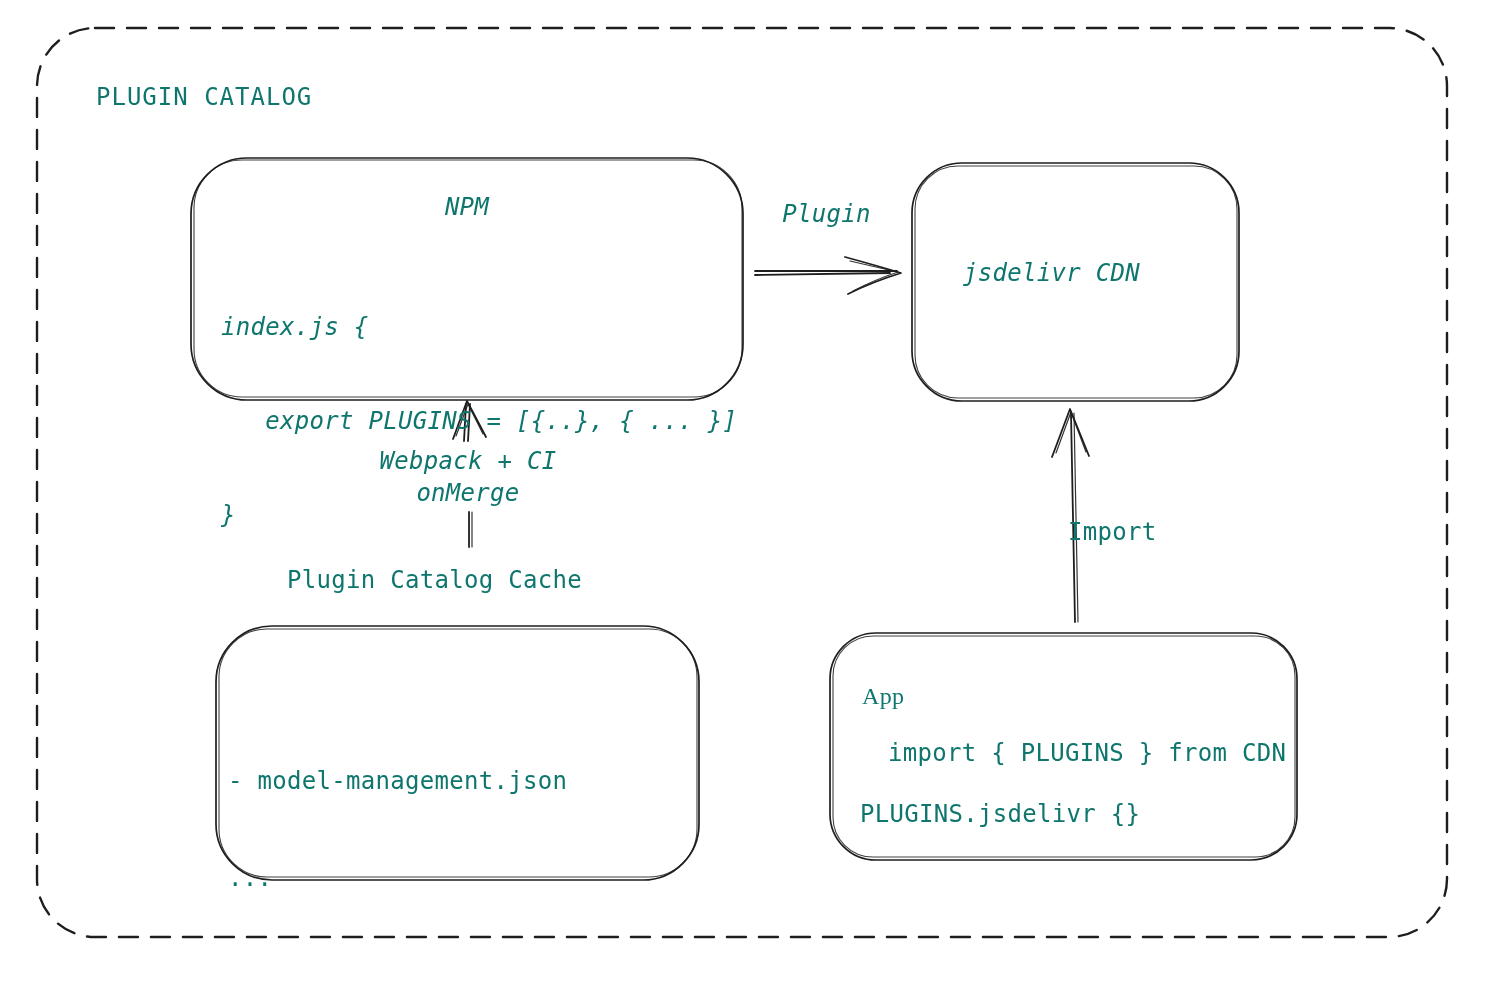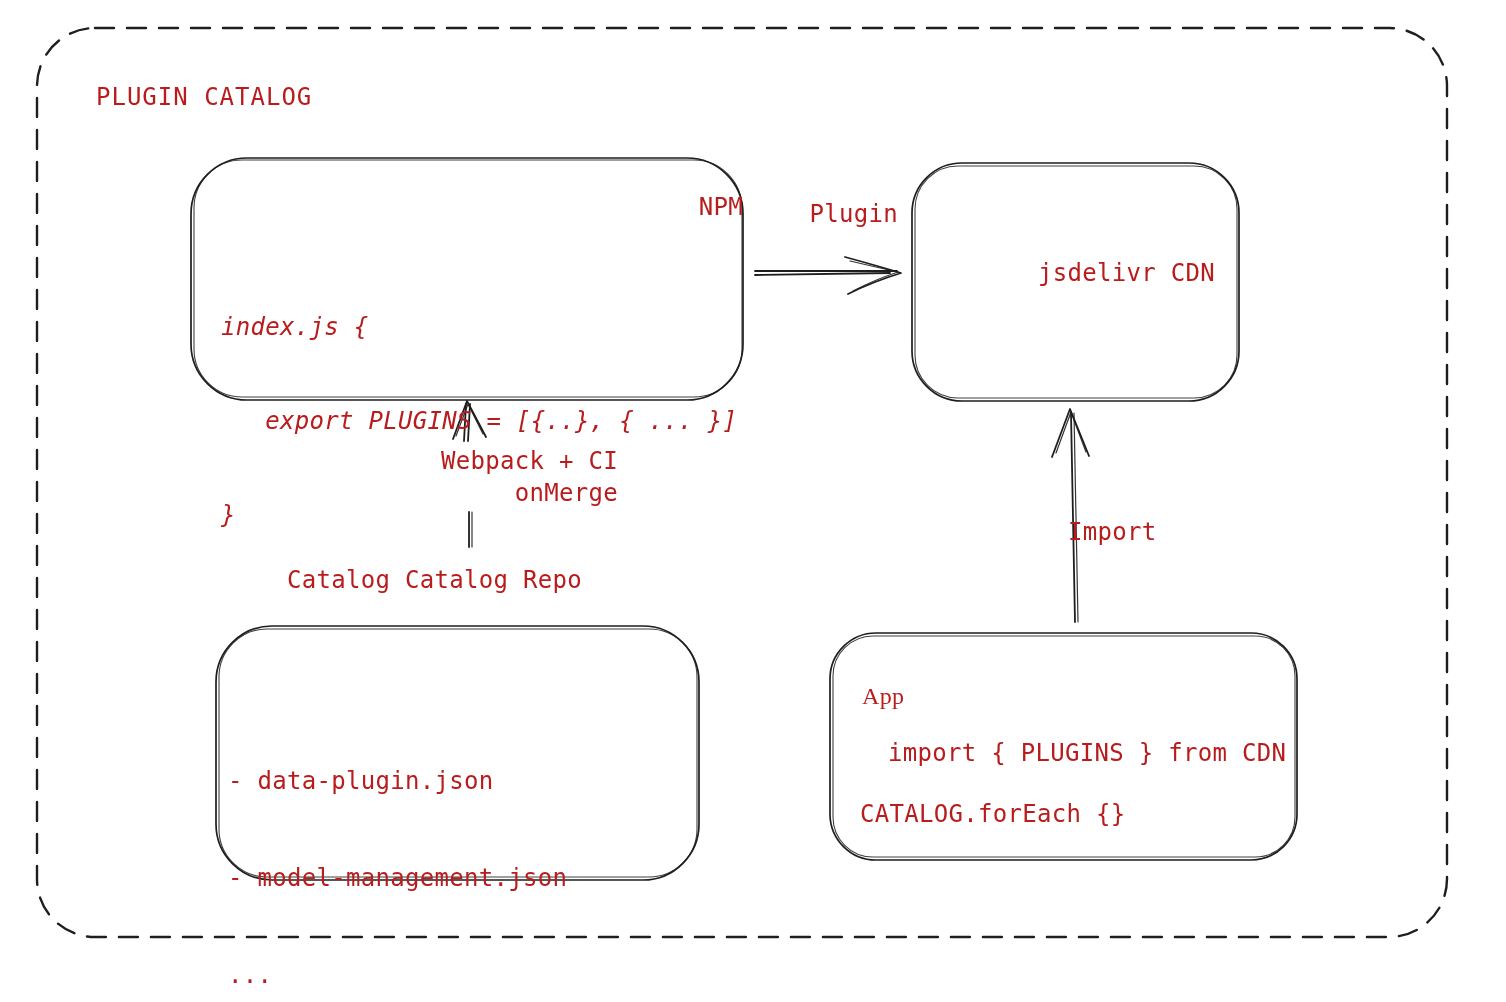--- a/index.html
+++ b/index.html
@@ -2,21 +2,21 @@
 <html><head>
 <meta charset="utf-8">
 <style>
   html, body { margin: 0; padding: 0; background: #ffffff; }
   .canvas {
     position: relative;
     width: 1506px;
     height: 1002px;
     background: #ffffff;
     font-family: "DejaVu Sans Mono", "Liberation Mono", monospace;
-    color: #b91c1c;
+    color: #0f766e;
     overflow: hidden;
   }
   .shapes {
     position: absolute;
     left: 0; top: 0;
   }
   .shape {
     fill: none;
     stroke: #1e1e1e;
     stroke-width: 1.7;
@@ -39,21 +39,21 @@
     stroke-linejoin: round;
   }
   .arrow.thin { stroke-width: 1.2; opacity: 0.9; }
   .t {
     position: absolute;
     white-space: pre;
     font-size: 24px;
     line-height: 30px;
     letter-spacing: 0.3px;
   }
-  .center { text-align: right; }
+  .center { text-align: center; font-style: italic; }
   .code-block .line { line-height: 34px; }
   .file-list .line { line-height: 37px; }
 </style>
 </head>
 <body>
 
 <div class="canvas">
 
   <svg class="shapes" width="1506" height="1002" viewBox="0 0 1506 1002">
 
@@ -117,26 +117,25 @@
     <div class="line">}</div>
   </div>
 
   <div class="t center" style="left:888px; top:258px; width:327px;">jsdelivr CDN</div>
 
   <div class="t center" style="left:755px; top:199px; width:143px;">Plugin</div>
 
   <div class="t center" style="left:318px; top:446px; width:300px;">Webpack + CI</div>
   <div class="t center" style="left:318px; top:478px; width:300px;">onMerge</div>
 
-  <div class="t" style="left:287px; top:565px;">Catalog Catalog Repo</div>
+  <div class="t" style="left:287px; top:565px;">Plugin Catalog Cache</div>
   <div class="t file-list" style="left:228px; top:703px;">
-    <div class="line">- data-plugin.json</div>
     <div class="line">- model-management.json</div>
     <div class="line">...</div>
   </div>
 
   <div class="t" style="left:862px; top:681px;font-family:Liberation Serif, serif;">App</div>
   <div class="t" style="left:860px; top:738px;margin-left:28px;">import { PLUGINS } from CDN</div>
-  <div class="t" style="left:860px; top:799px;">CATALOG.forEach {}</div>
+  <div class="t" style="left:860px; top:799px;">PLUGINS.jsdelivr {}</div>
 
   <div class="t" style="left:1068px; top:517px;">Import</div>
 
 </div>
 
 </body></html>

